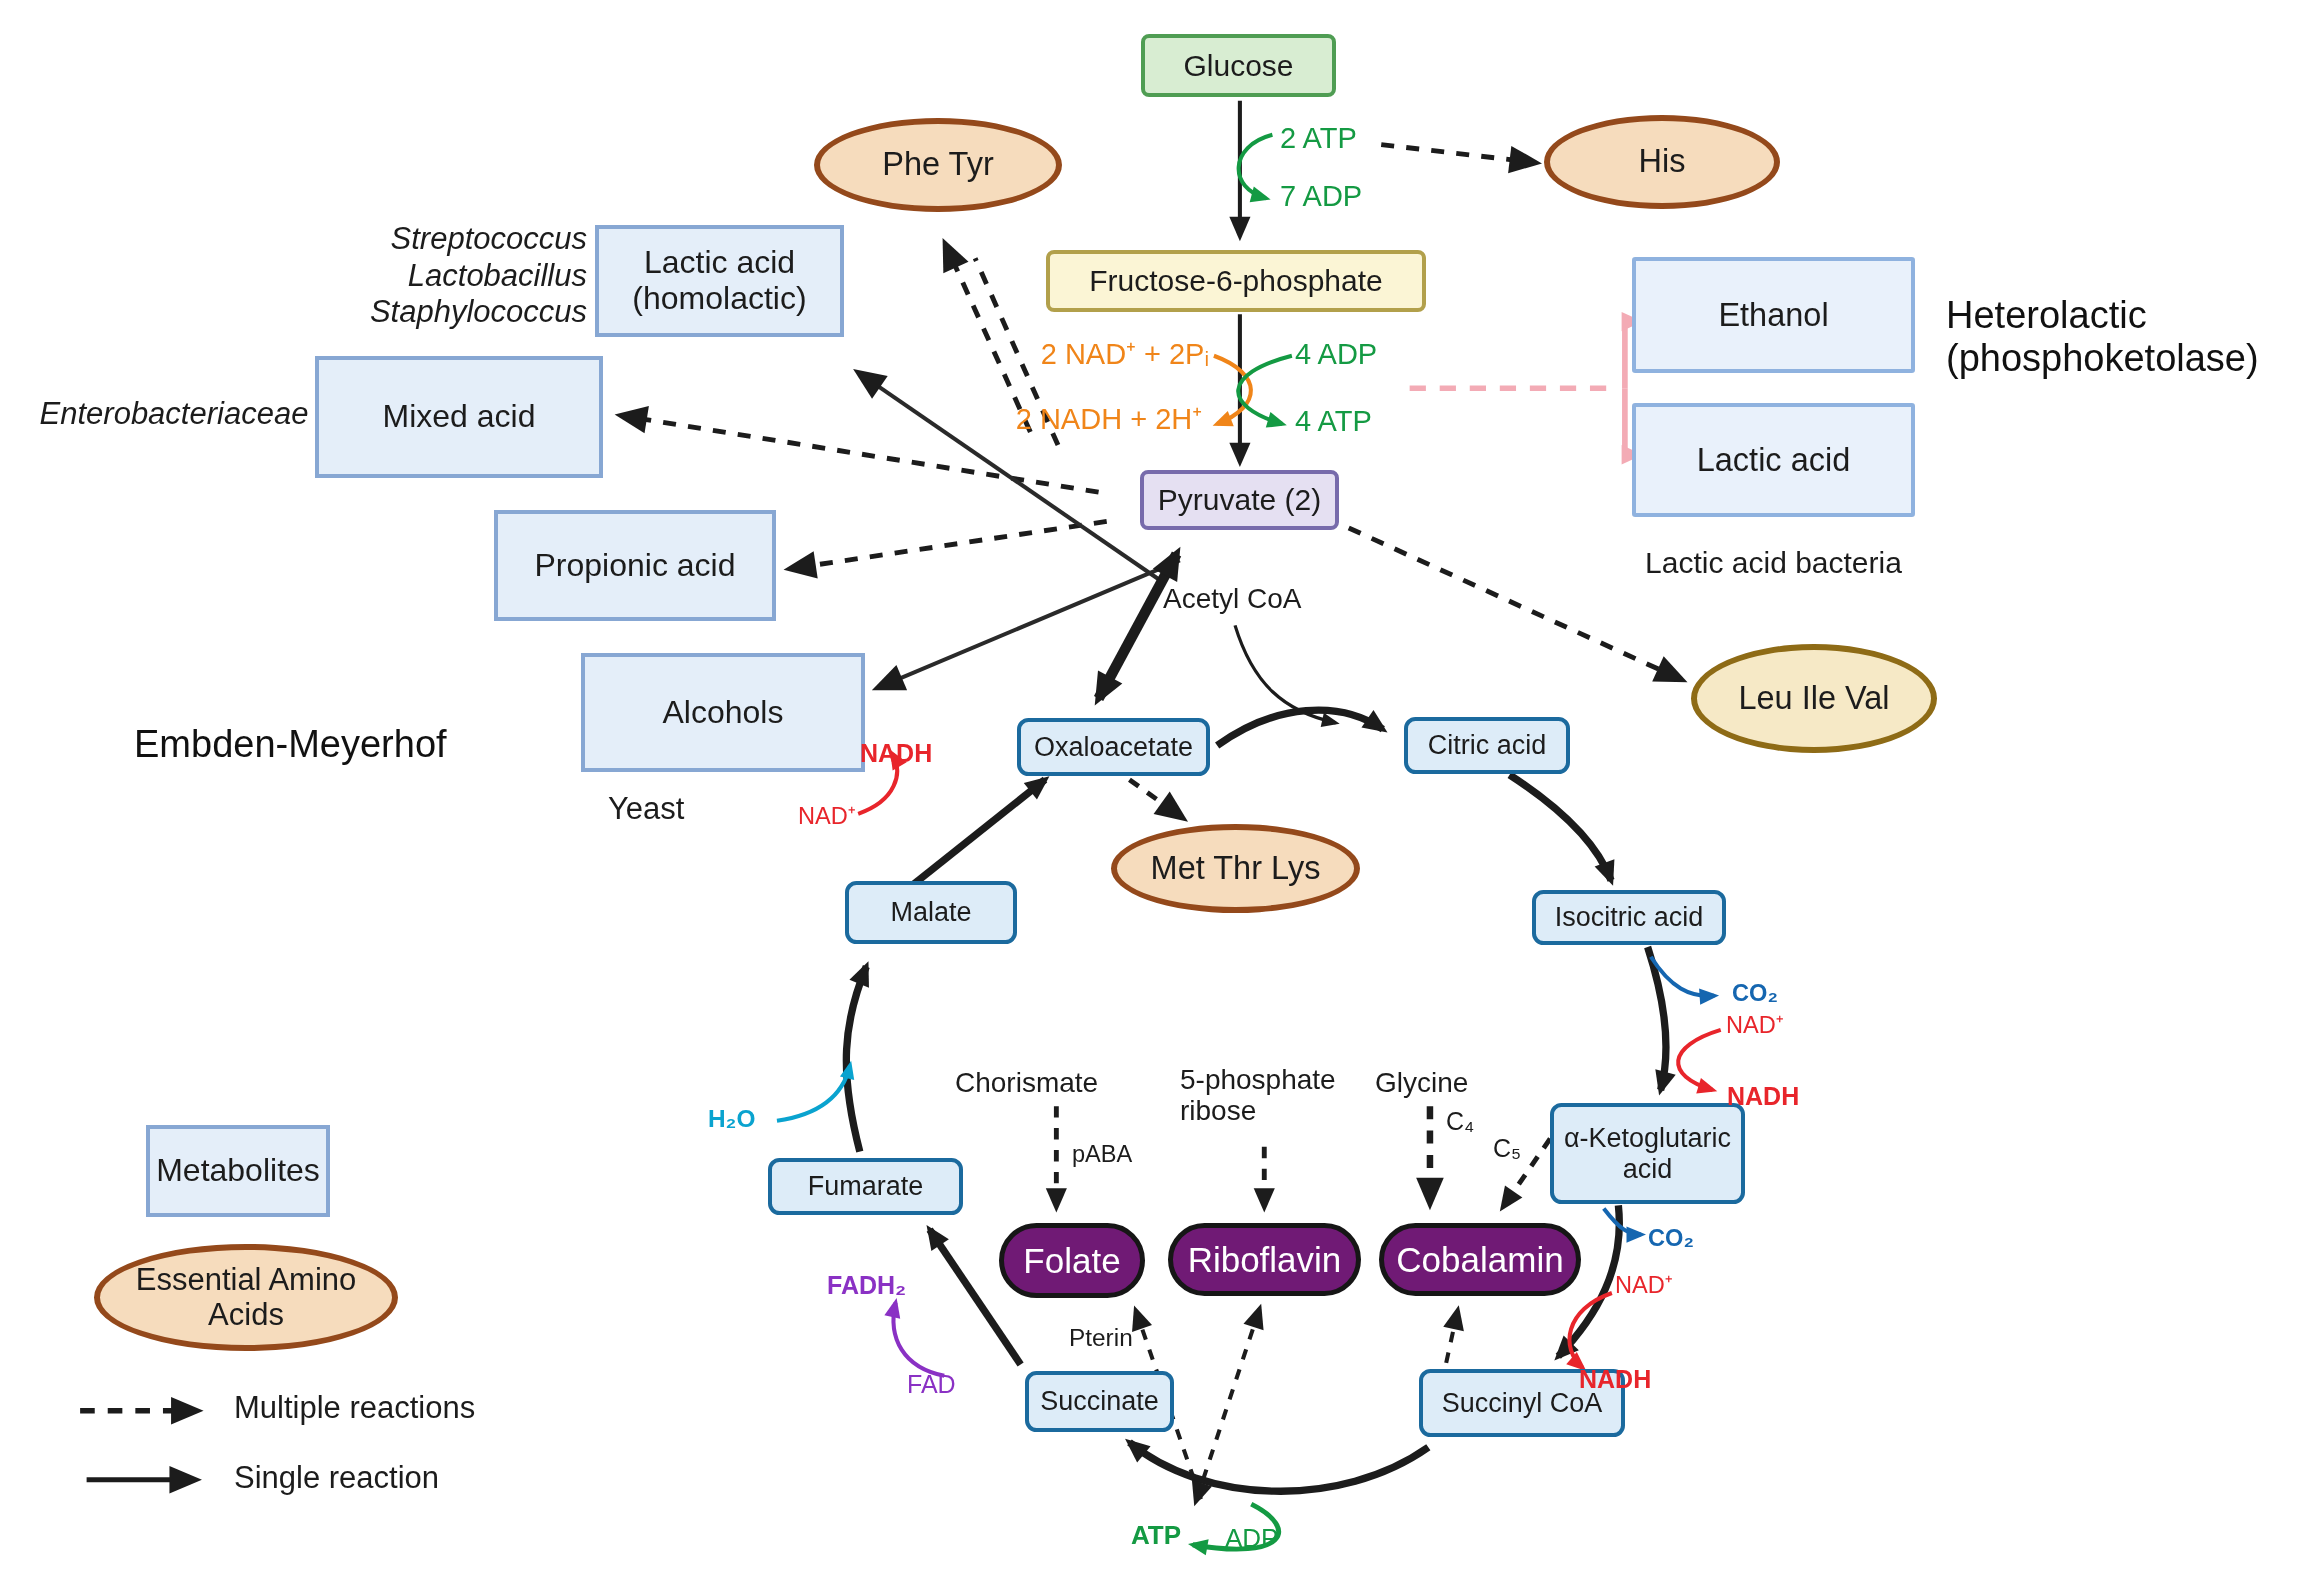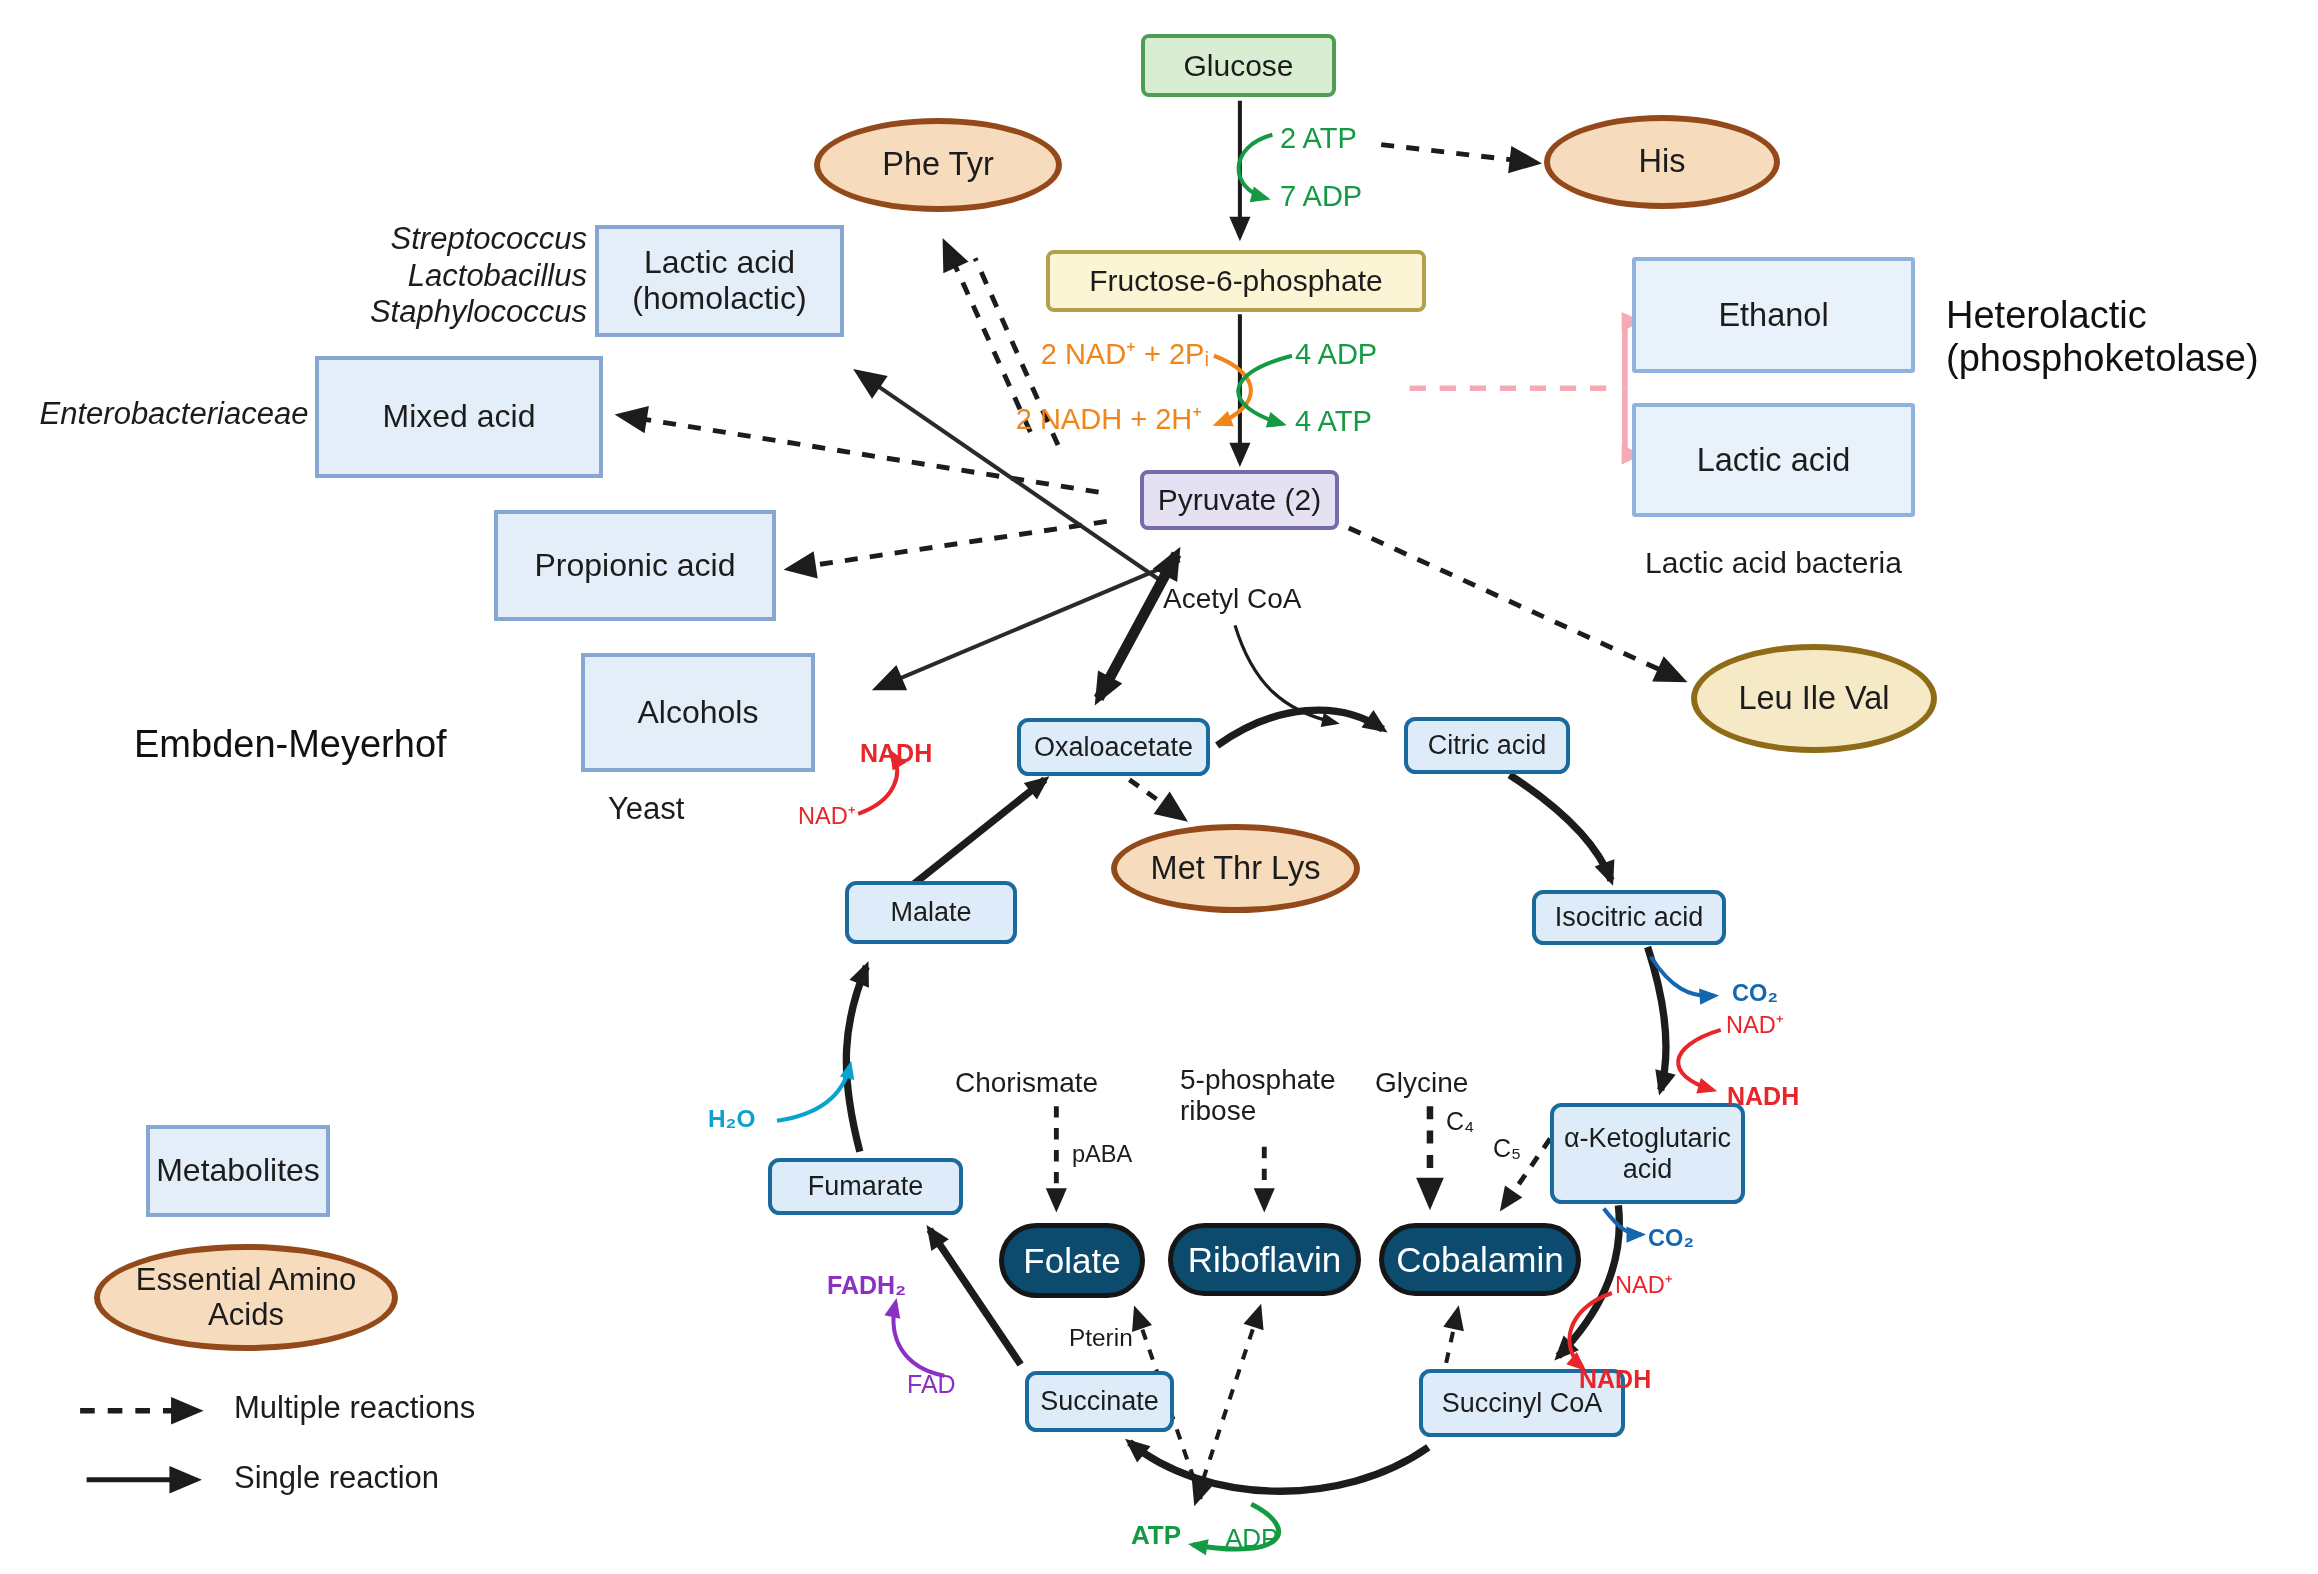--- a/index.html
+++ b/index.html
@@ -9,21 +9,21 @@
   .abs{position:absolute;}
   svg.layer{position:absolute;left:0;top:0;z-index:1;pointer-events:none;}
   .node{z-index:2;display:flex;align-items:center;justify-content:center;
         text-align:center;box-sizing:border-box;line-height:1.12;}
   .box-met{background:#e4eef9;border:4.9px solid #87a7d3;border-radius:0;font-size:32px;}
   .box-tca{background:#ddecf8;border:4.1px solid #1b6a9e;border-radius:11.4px;font-size:27px;}
   .box-green{background:#d8edd2;border:4.1px solid #4f9d53;border-radius:8.1px;font-size:30px;}
   .box-yellow{background:#fbf5d5;border:4.1px solid #b2a04b;border-radius:8.1px;font-size:30px;}
   .box-purple{background:#e5e0f2;border:4.1px solid #776bab;border-radius:8.1px;font-size:30px;}
   .box-prod{background:#e9f1fb;border:4.9px solid #8fb2df;border-radius:3.2px;font-size:32.5px;}
-  .pill{background:#0c4a6e;border:5.7px solid #161616;border-radius:39px;color:#ffffff;font-size:35px;}
+  .pill{background:#701a75;border:5.7px solid #161616;border-radius:39px;color:#ffffff;font-size:35px;}
   .ellipse{border-radius:50%;background:#f6dcbd;border:6.5px solid #94491b;
            z-index:2;display:flex;align-items:center;justify-content:center;
            text-align:center;box-sizing:border-box;font-size:32.5px;line-height:1.1;}
   .ellipse.gold{background:#f6e9c6;border-color:#8e6b16;}
   .lbl{z-index:3;line-height:1.12;white-space:nowrap;}
   .italic{font-style:italic;font-size:31px;line-height:1.18;}
   .right{text-align:right;}
   .hdr{font-weight:normal;font-size:38px;color:#111;}
   .small{font-size:28px;}
   .tiny{font-size:23.6px;}
@@ -147,21 +147,21 @@
     <div>Lactobacillus</div>
     <div>Staphylococcus</div>
   </div>
   <div class="abs node box-met" style="left:595px;top:225px;width:249px;height:112px">Lactic acid (homolactic)</div>
 
   <div class="abs lbl italic right" style="left:24.4px;top:396px;width:284px">Enterobacteriaceae</div>
   <div class="abs node box-met" style="left:315px;top:356px;width:288px;height:122px">Mixed acid</div>
 
   <div class="abs node box-met" style="left:494px;top:510px;width:282px;height:111px">Propionic acid</div>
 
-  <div class="abs node box-met" style="left:581px;top:653px;width:234px;height:119px">Alcohols</div>
+  <div class="abs node box-met" style="left:581px;top:653px;width:284px;height:119px">Alcohols</div>
   <div class="abs lbl small" style="left:608px;top:792px;font-size:31px">Yeast</div>
   <div class="abs lbl hdr" style="left:134px;top:723px">Embden-Meyerhof</div>
 
   <div class="abs node box-prod" style="left:1632px;top:257px;width:283px;height:116px">Ethanol</div>
   <div class="abs node box-prod" style="left:1632px;top:403px;width:283px;height:114px">Lactic acid</div>
   <div class="abs lbl hdr" style="left:1946px;top:294px">
     <div>Heterolactic</div>
     <div>(phosphoketolase)</div>
   </div>
   <div class="abs lbl center" style="left:1632px;top:546px;width:283px;font-size:30px">Lactic acid bacteria</div>

